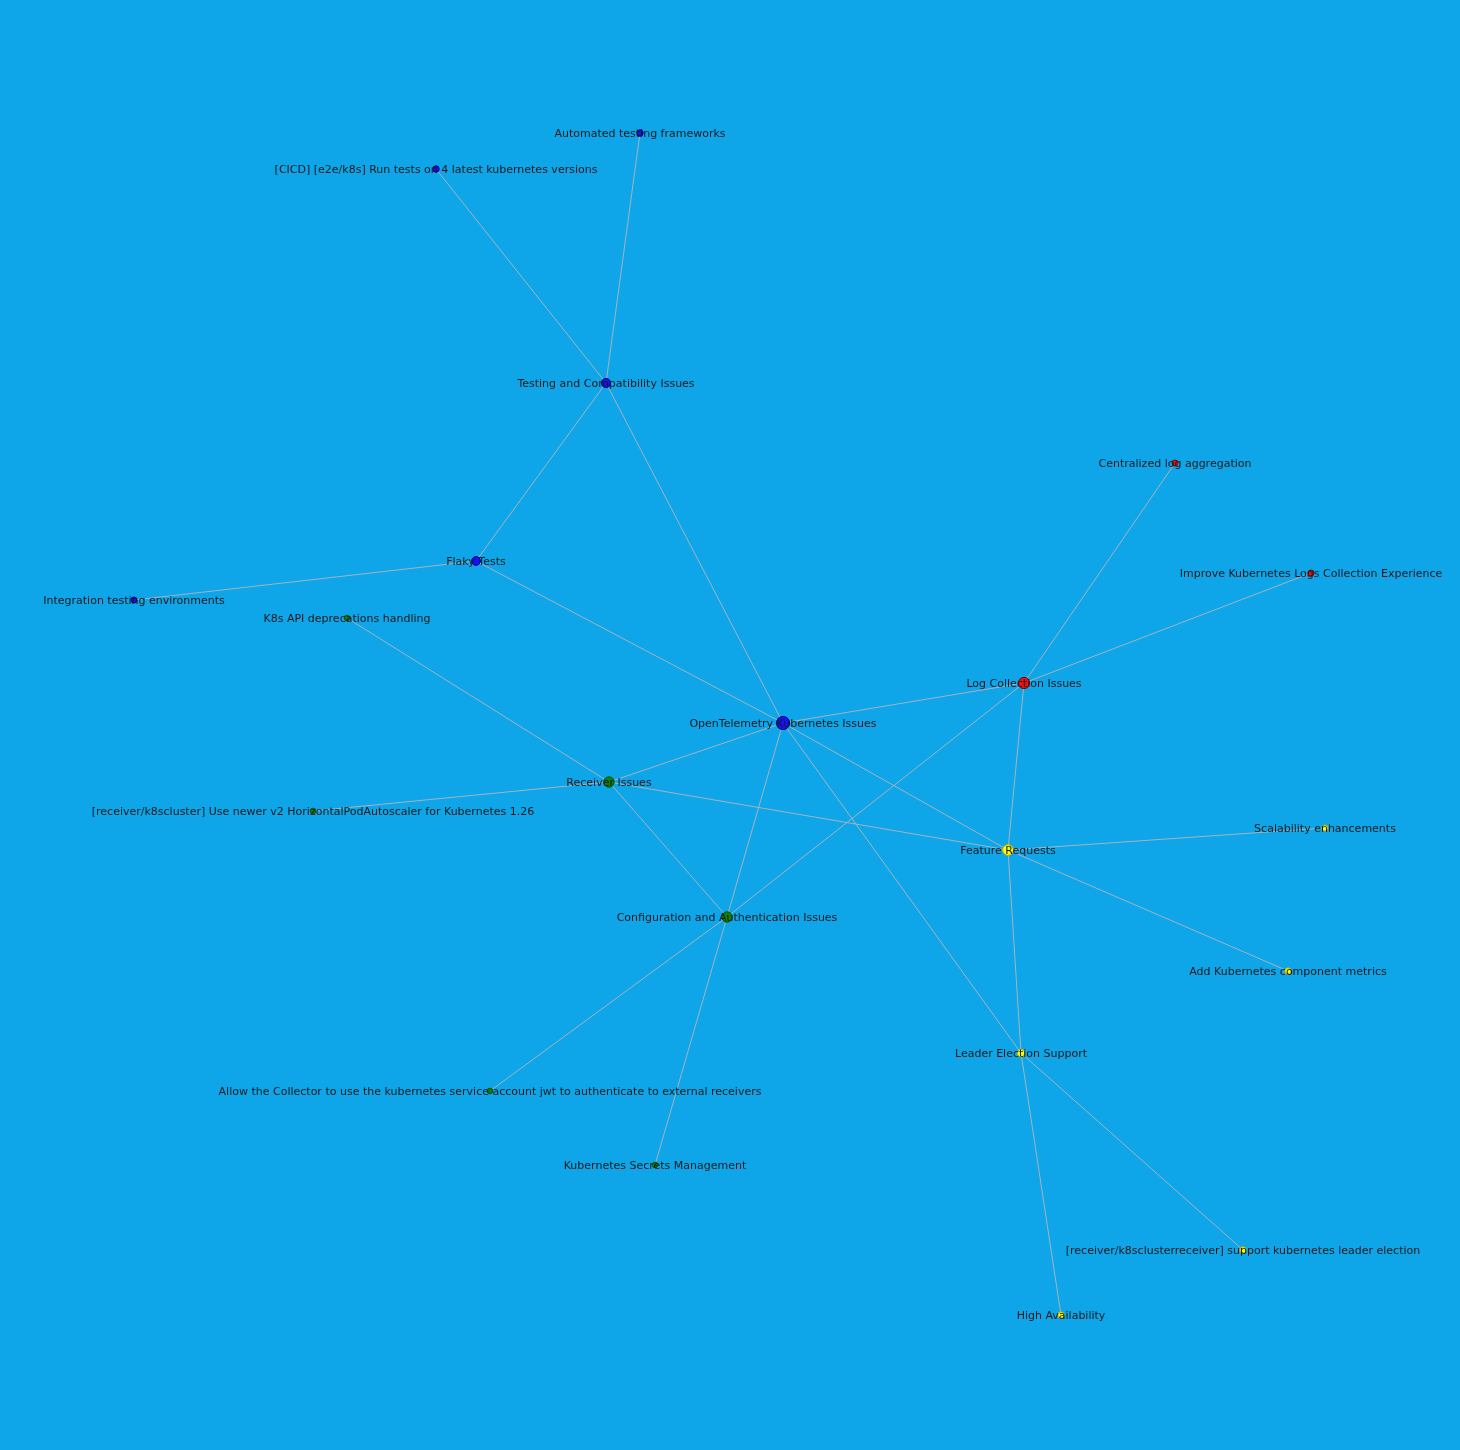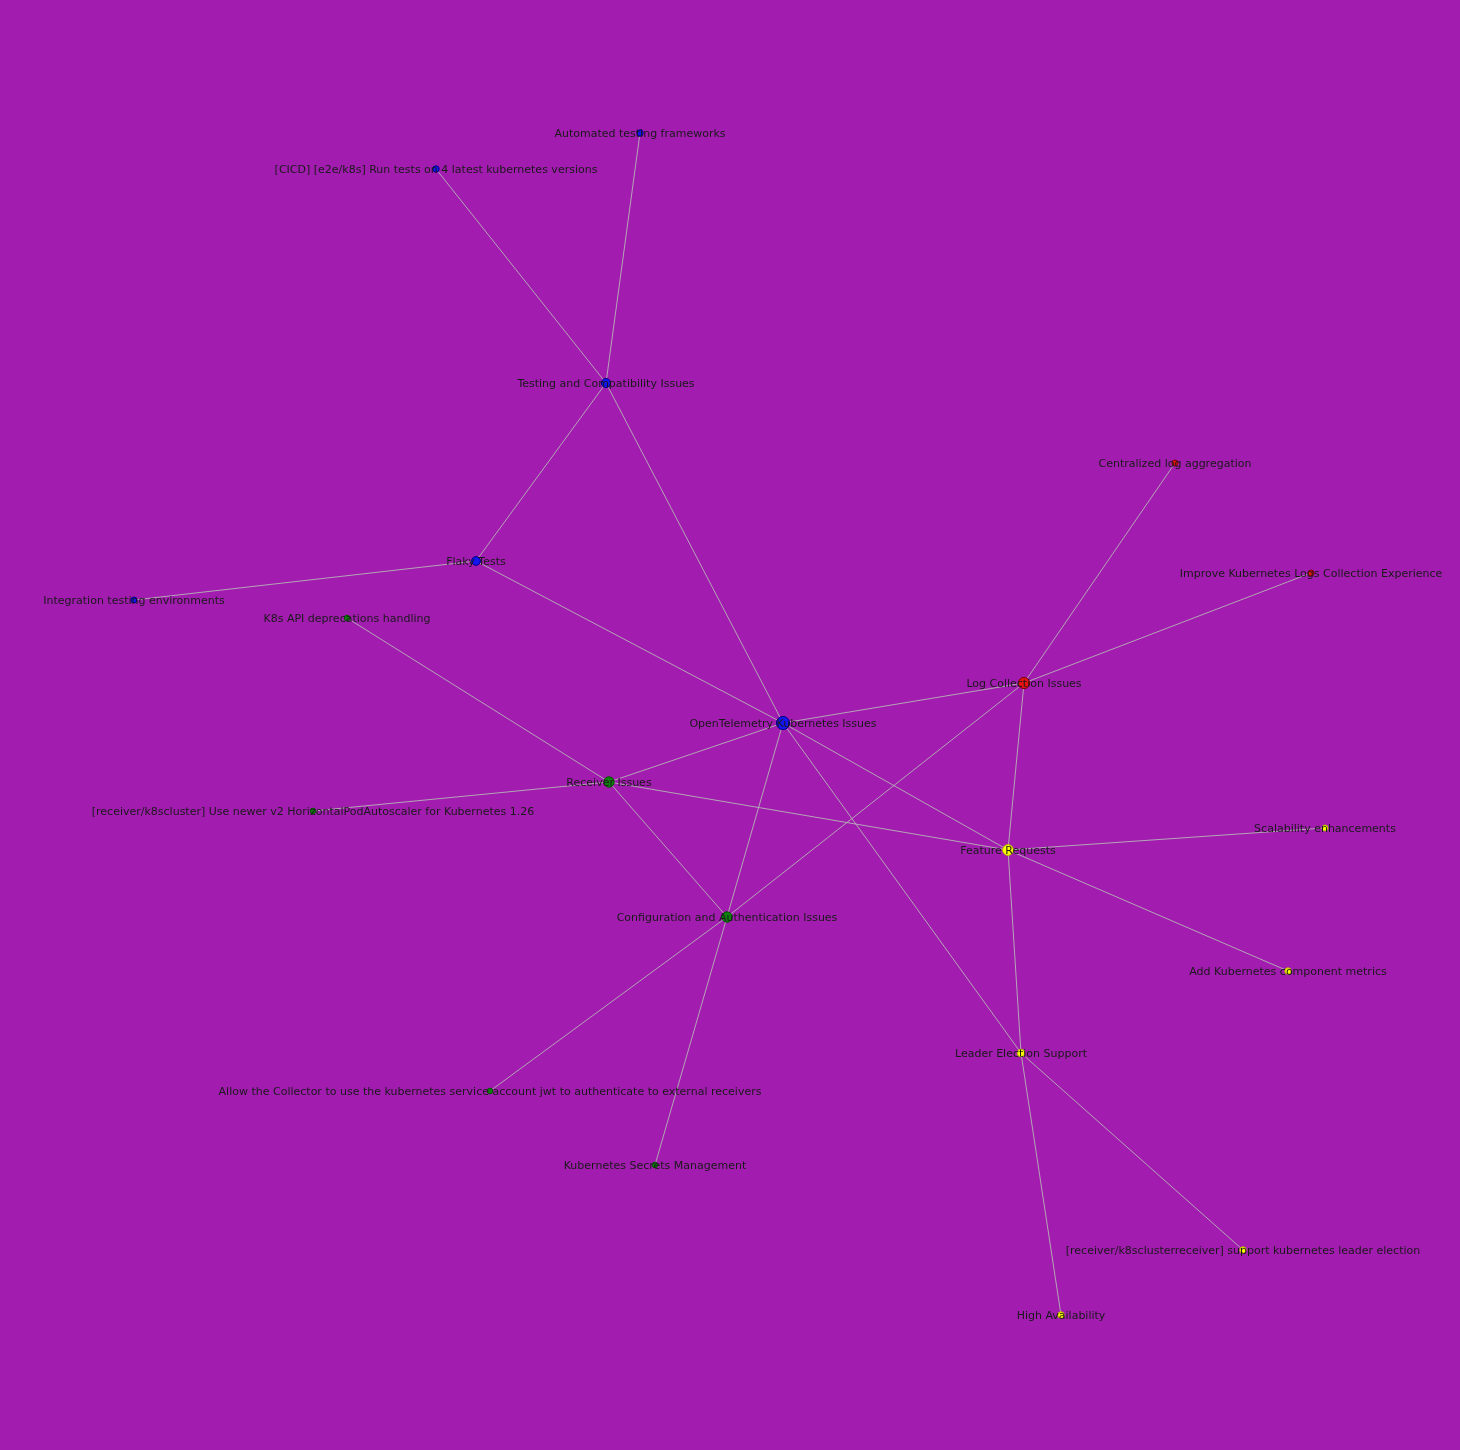--- a/index.html
+++ b/index.html
@@ -5,21 +5,21 @@
   html, body {
     margin: 0;
     padding: 0;
     background: #ffffff;
     font-family: "DejaVu Sans", "Liberation Sans", sans-serif;
   }
   .figure {
     position: relative;
     width: 1460px;
     height: 1450px;
-    background: #a21caf;
+    background: #0ea5e9;
     overflow: hidden;
   }
   svg text {
     font-family: "DejaVu Sans", "Liberation Sans", sans-serif;
     font-size: 11px;
     fill: #1a1a1a;
     text-anchor: middle;
   }
   svg line {
     stroke: #b6b6b6;

